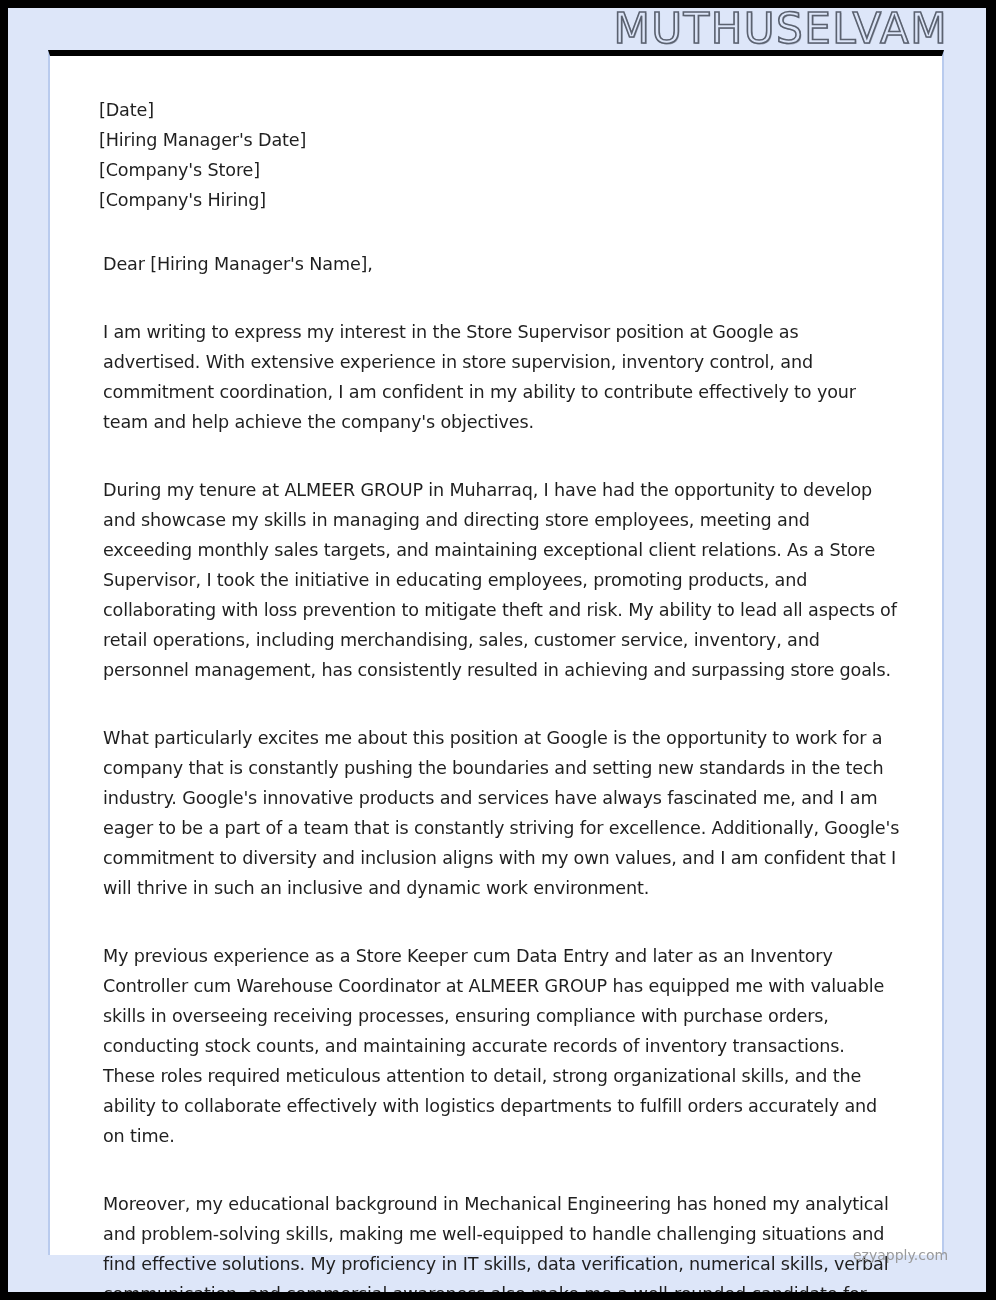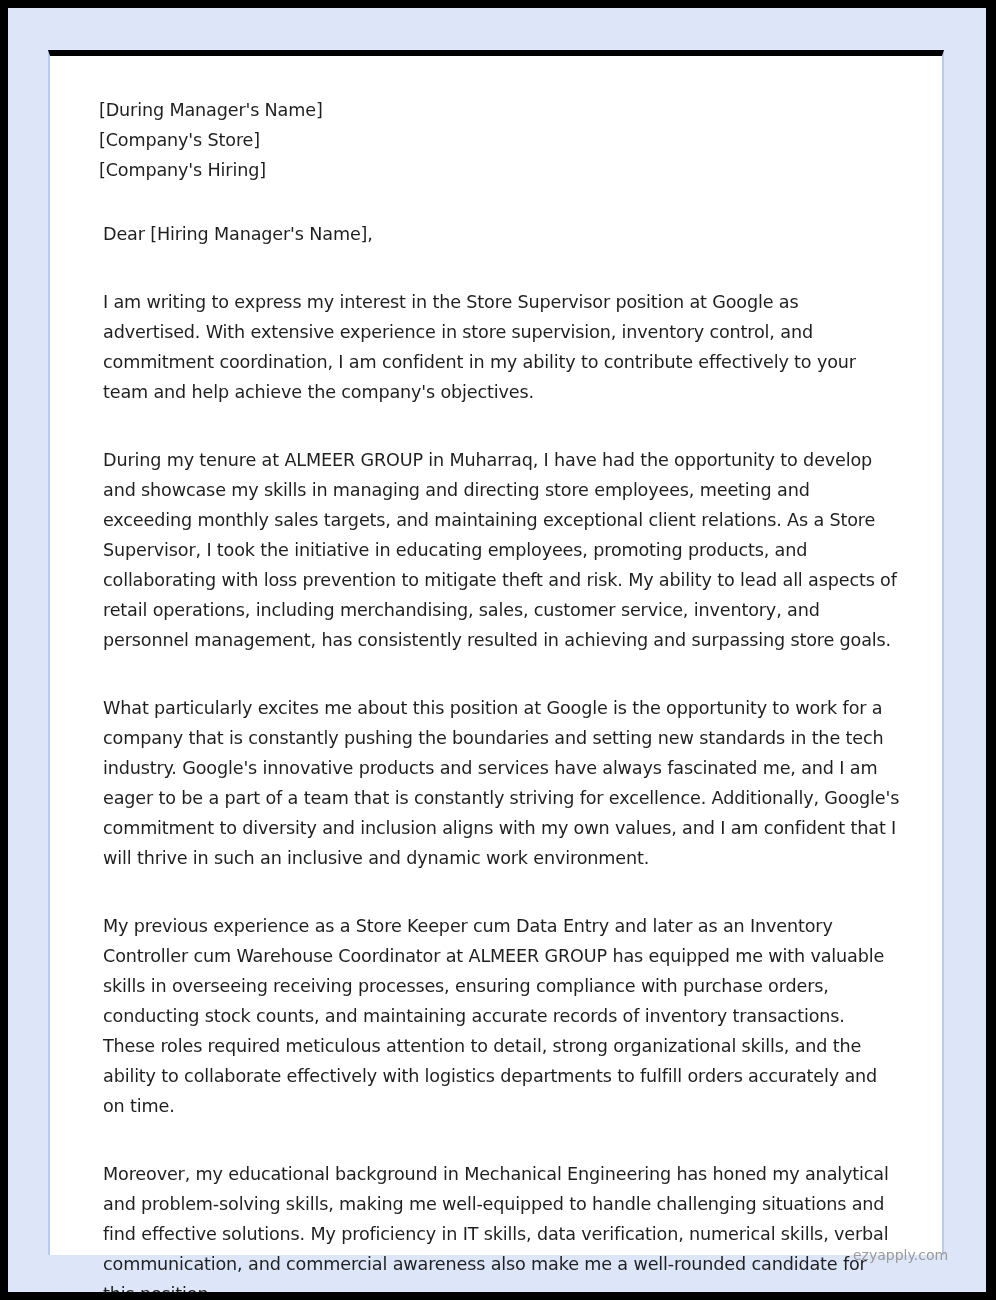--- a/index.html
+++ b/index.html
@@ -109,26 +109,30 @@
     white-space: nowrap;
     text-align: right;
   }
 </style>
 </head>
 <body>
 
 <div class="page-frame">
   <div class="canvas">
 
+    <div class="header-band">
+      <div class="header-name">MUTHUSELVAM</div>
+    </div>
 
     <div class="letter-panel"></div>
 
     <div class="letter-body">
 
-      <div class="addr-line">[During Manager's Name]</div>
+      <div class="addr-line">[Date]</div>
+      <div class="addr-line">[Hiring Manager's Date]</div>
       <div class="addr-line">[Company's Store]</div>
       <div class="addr-line">[Company's Hiring]</div>
 
       <div class="spacer"></div>
 
       <p class="para">Dear [Hiring Manager's Name],</p>
 
       <div class="spacer"></div>
 
       <p class="para">I am writing to express my interest in the Store Supervisor position at Google as advertised. With extensive experience in store supervision, inventory control, and commitment coordination, I am confident in my ability to contribute effectively to your team and help achieve the company's objectives.</p>

